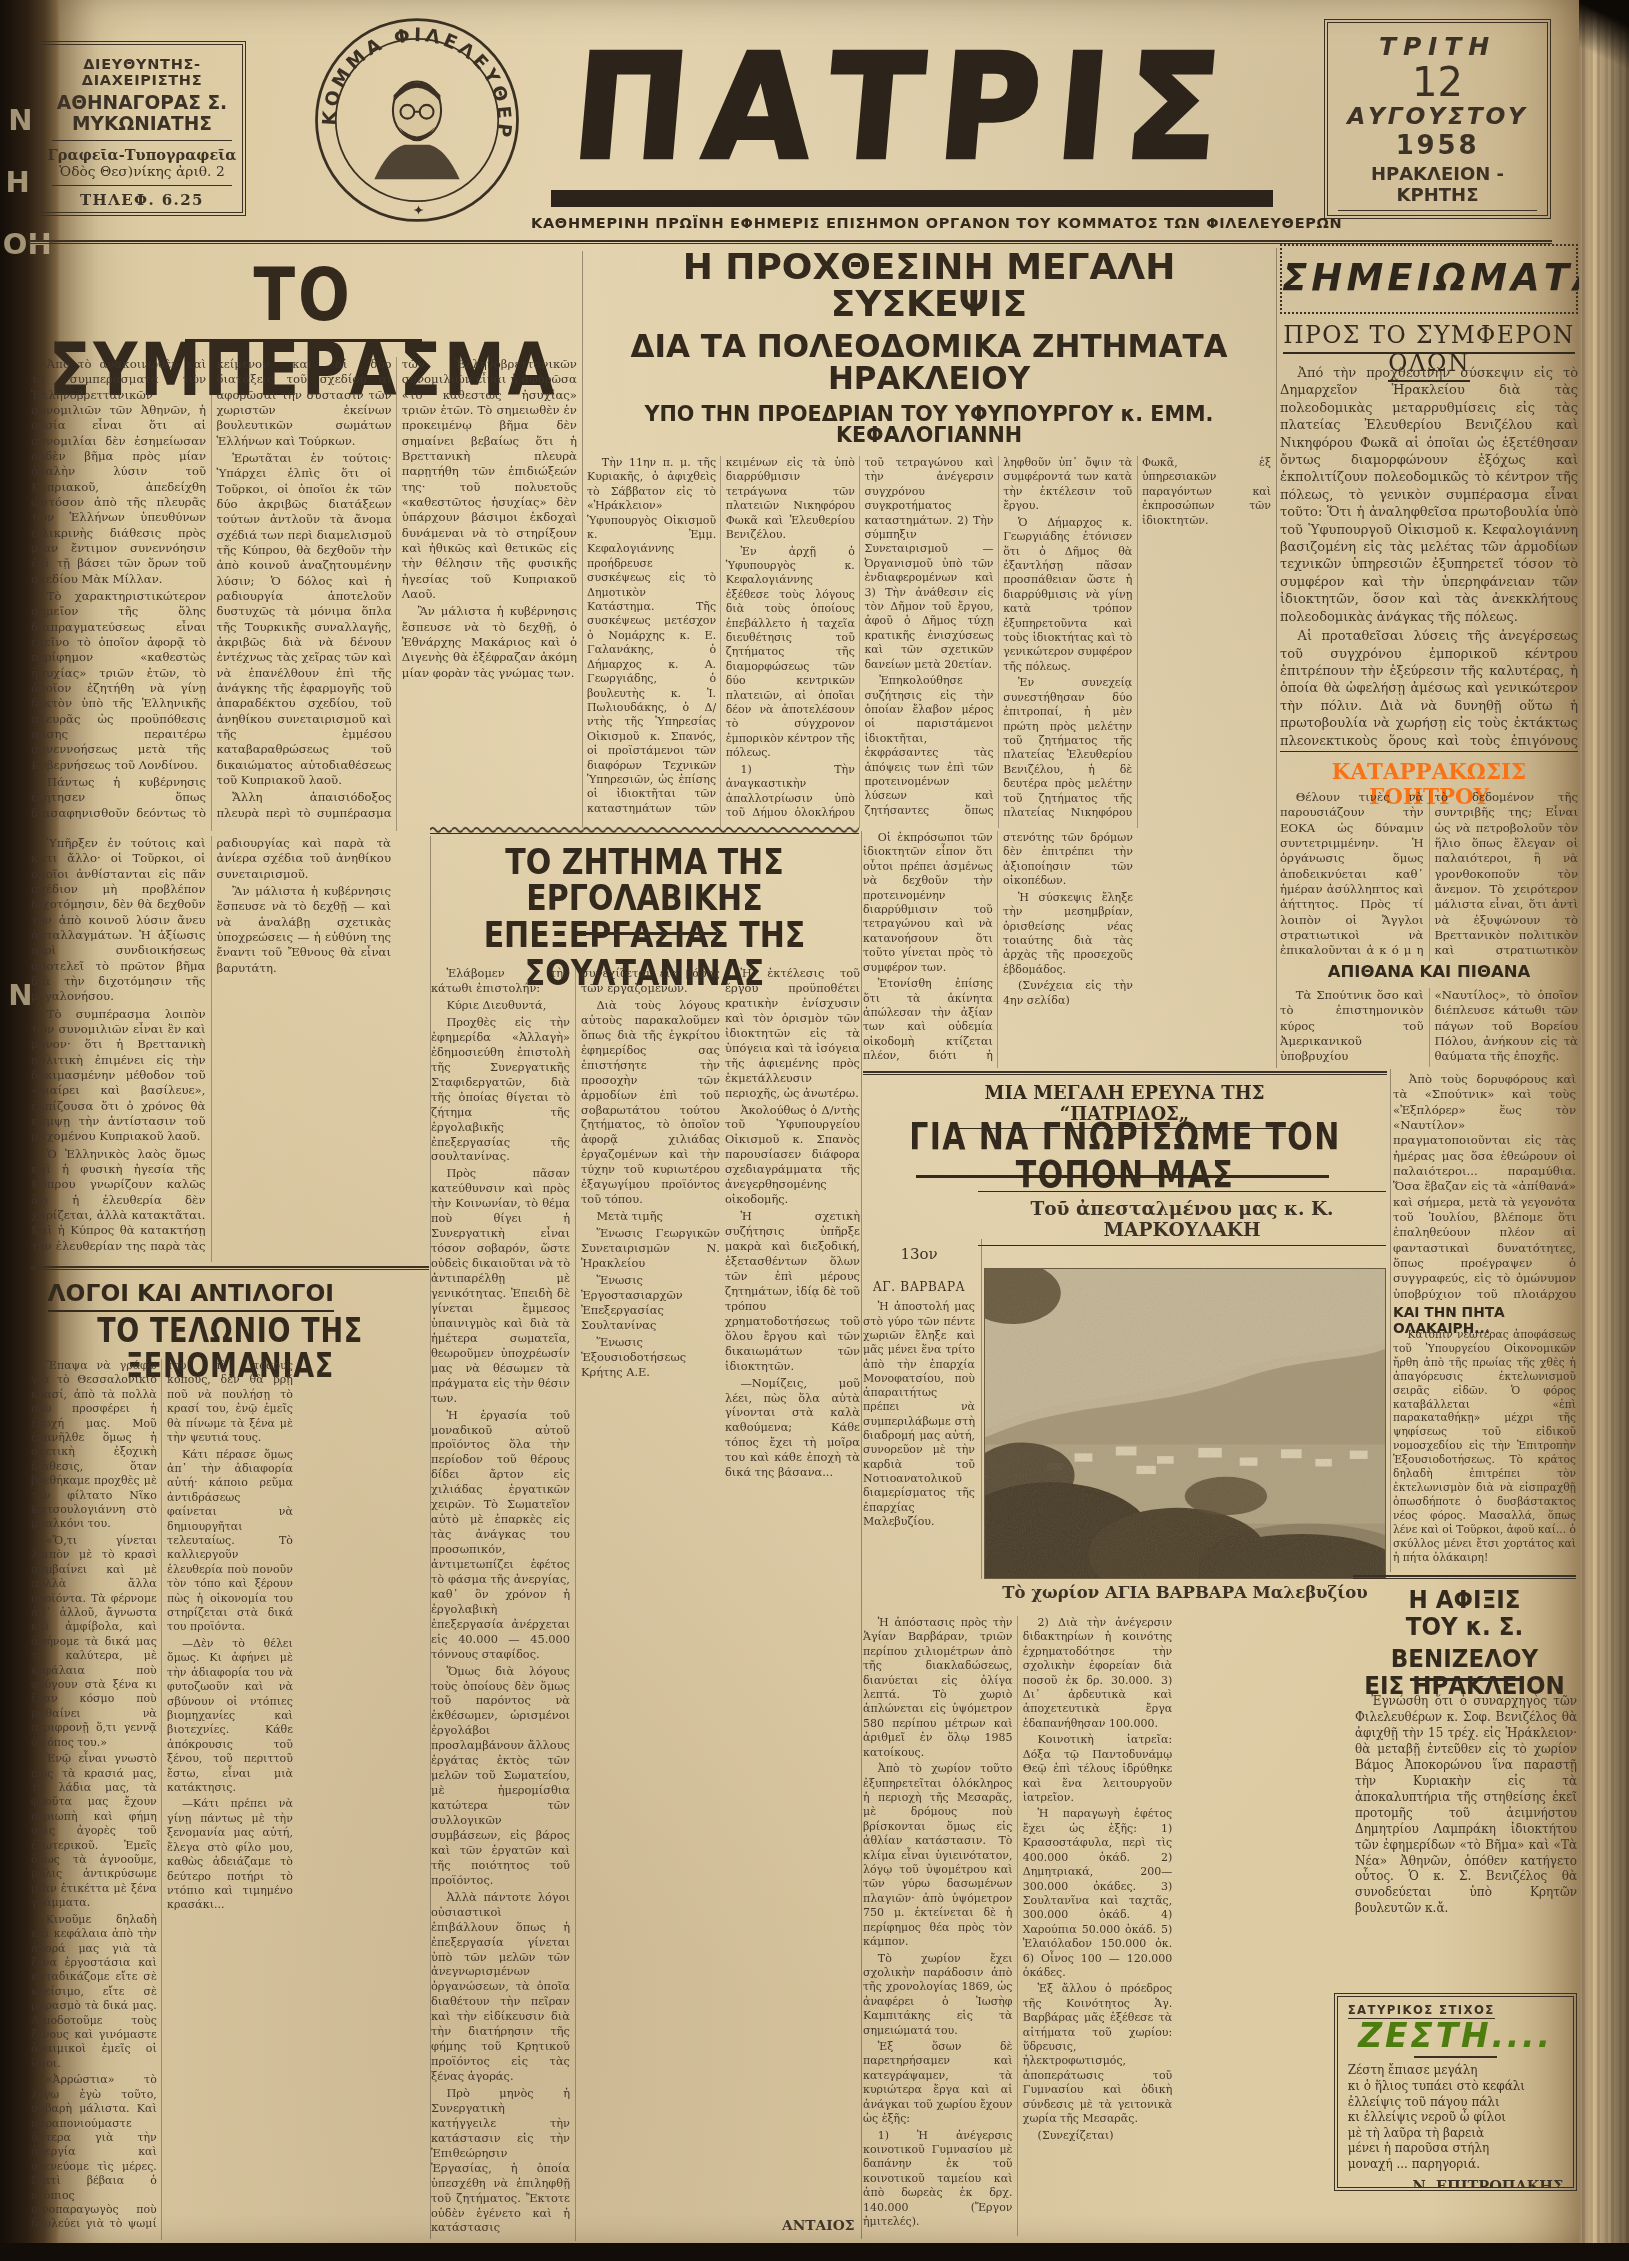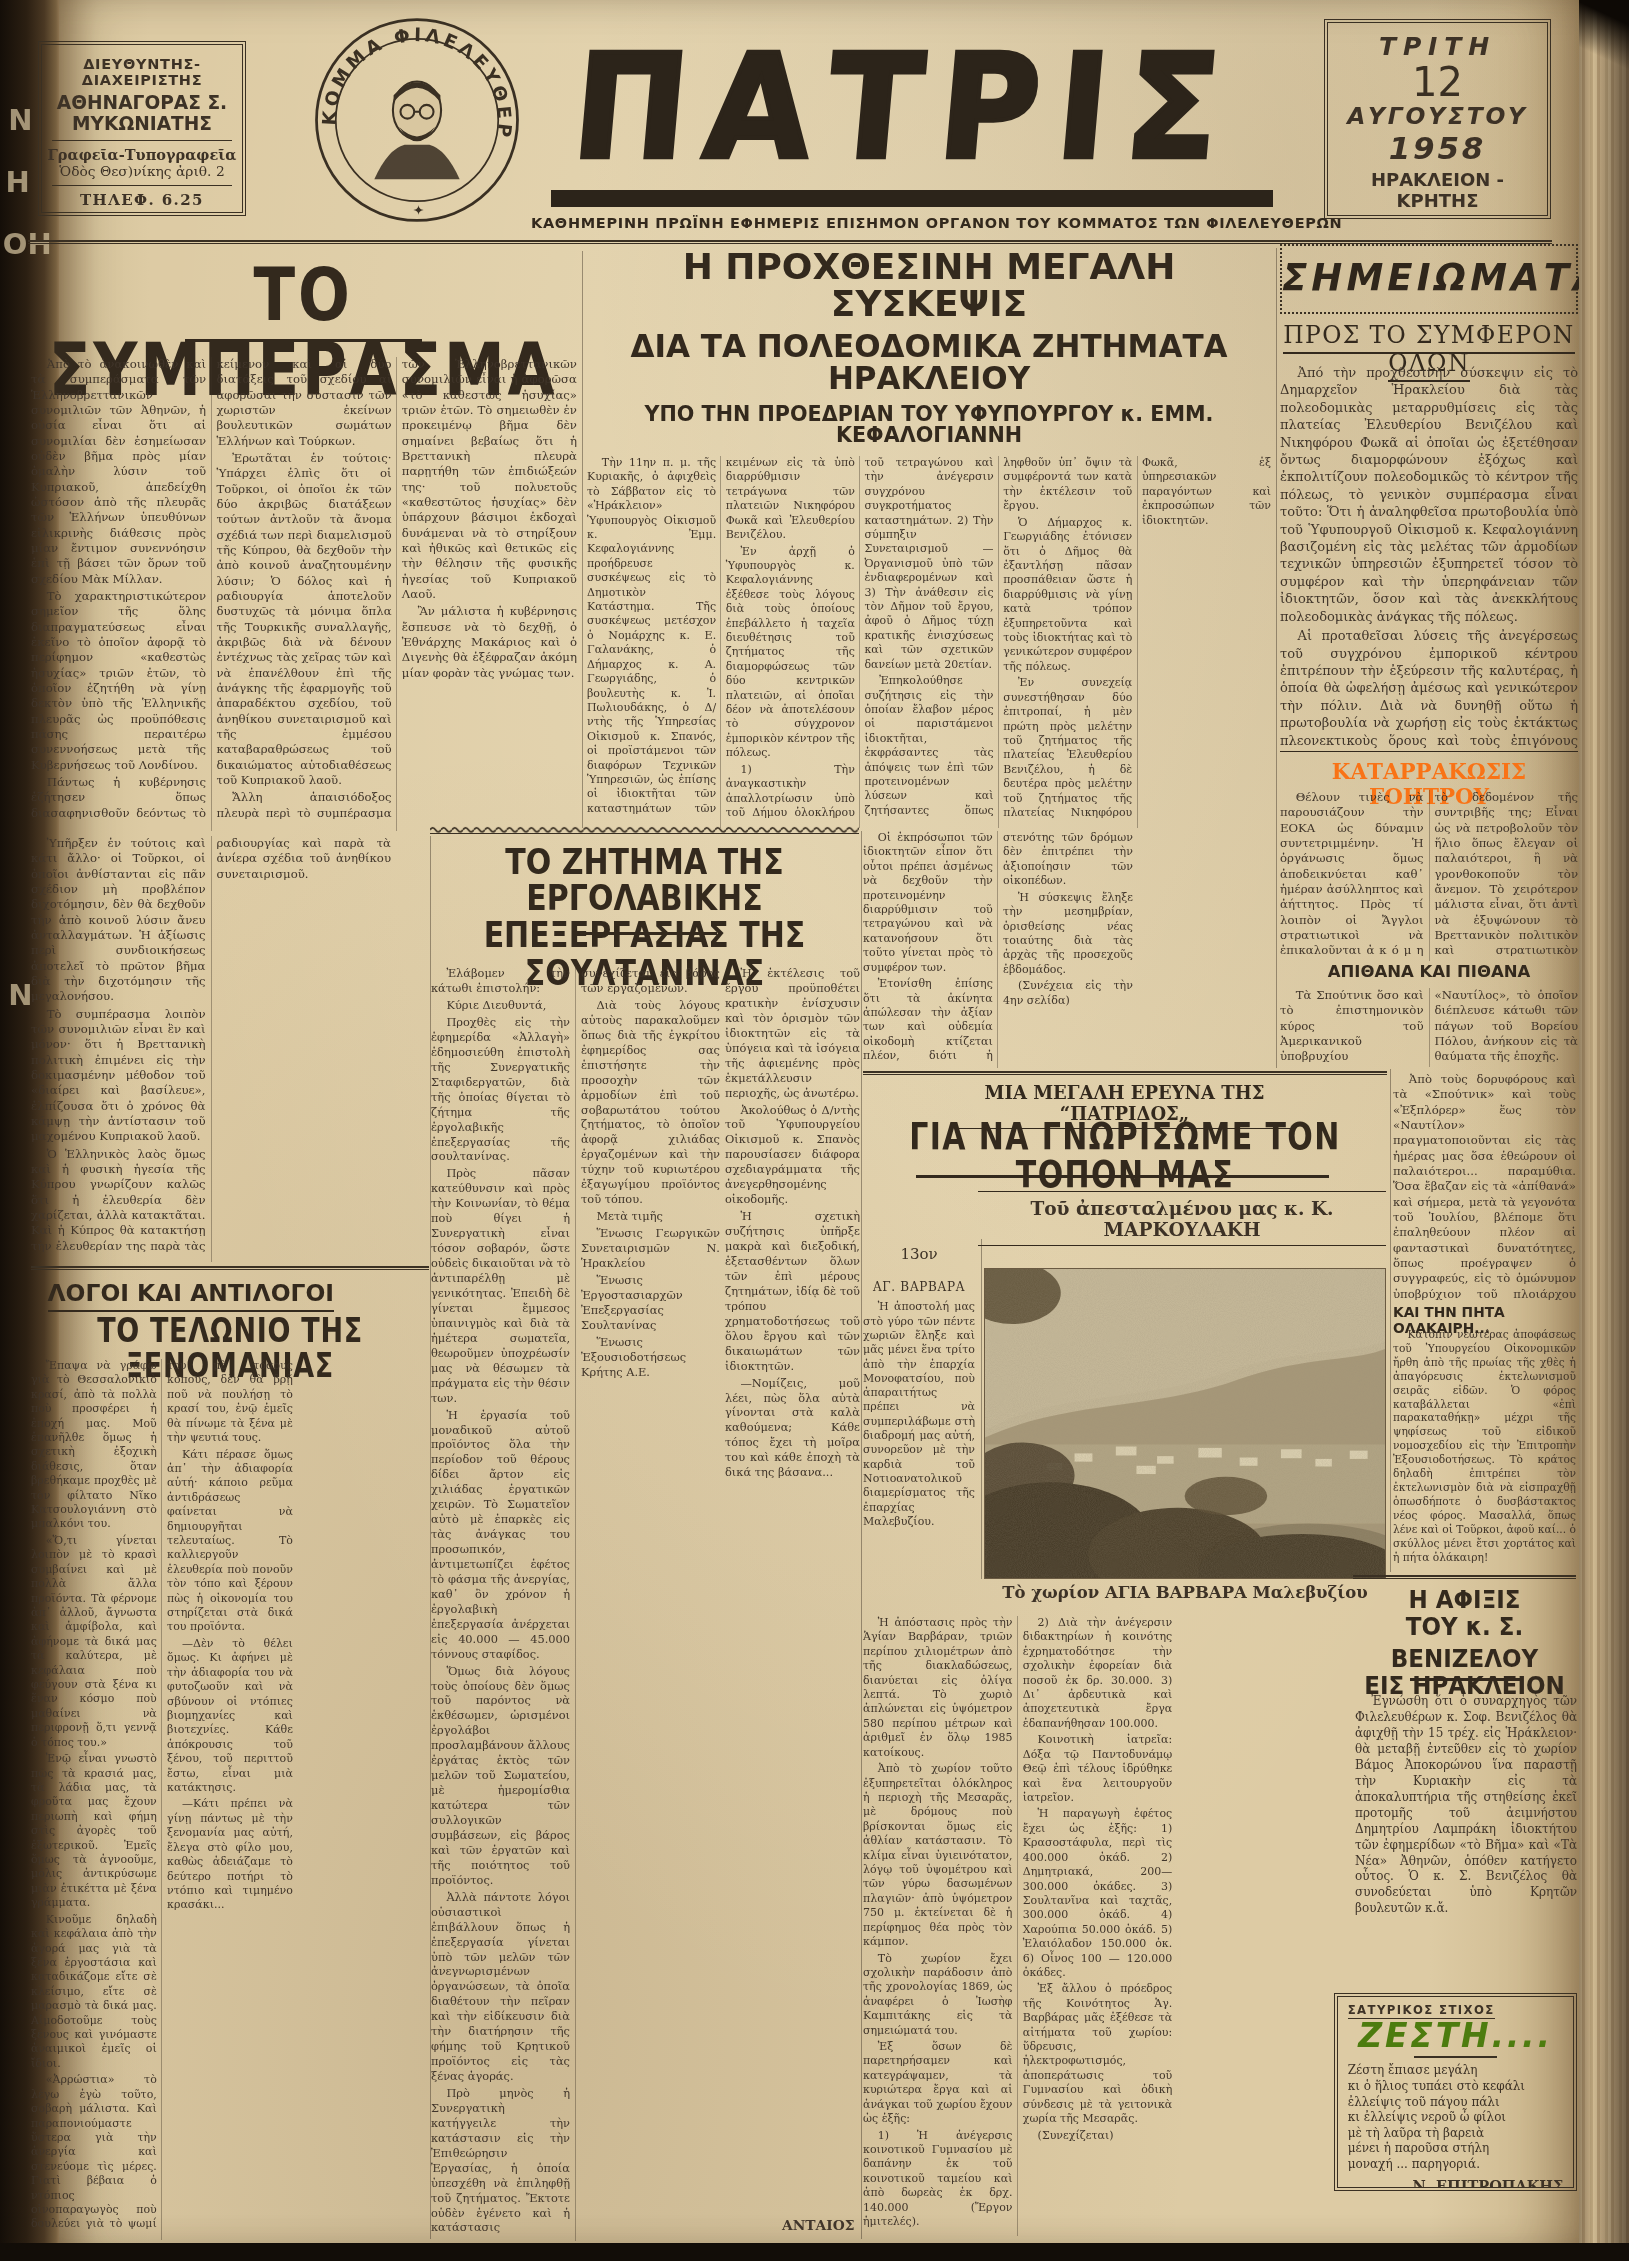--- a/index.html
+++ b/index.html
@@ -53,21 +53,21 @@
     font-family:"DejaVu Sans",sans-serif;font-weight:bold;color:#2720166;}
   .masthead span{display:inline-block;font-size:136px;line-height:1;color:#2c241a;
     letter-spacing:18px;transform:skewX(-5deg) scaleY(1.06);-webkit-text-stroke:4.1px #2c241a;}
   .mbar{left:551px;top:190px;width:722px;height:16.5px;background:#2c241a;}
   .tagline{left:531px;top:215px;width:750px;text-align:center;font-family:"DejaVu Sans",sans-serif;
     font-weight:bold;font-size:14.5px;letter-spacing:0.7px;color:#33291d;white-space:nowrap;}
   .datebox{left:1324px;top:19.3px;width:227px;height:200px;}
   .datebox .day{font-size:25px;font-weight:bold;font-style:italic;letter-spacing:6.9px;margin-top:8.3px;font-family:"DejaVu Sans",sans-serif;}
   .datebox .num{font-size:40px;line-height:1;margin-top:1.4px;font-family:"DejaVu Sans",sans-serif;color:#3a3023;}
   .datebox .mon{font-size:23.4px;font-weight:bold;font-style:italic;letter-spacing:2.8px;font-family:"DejaVu Sans",sans-serif;}
-  .datebox .yr{font-size:31px;font-weight:bold;font-style:italic;letter-spacing:2.8px;font-family:"DejaVu Sans",sans-serif;}
+  .datebox .yr{font-size:26px;font-weight:bold;letter-spacing:2.8px;font-family:"DejaVu Sans",sans-serif;}
   .datebox .pl{font-size:18px;font-weight:bold;margin-top:2.8px;font-family:"DejaVu Sans",sans-serif;}
 
   .toprule{left:27.6px;top:240px;width:1524px;}
 
   
   .edtitle{left:27.6px;top:256px;width:551px;font-size:61px;letter-spacing:2.8px;transform:scaleY(1.2);transform-origin:50% 0;}
   .edbar{left:185px;top:339px;width:237px;height:3.4px;background:#33291d;}
   .edtext{left:31px;top:357px;width:546px;height:474px;}
   .edtext2{left:31px;top:836px;width:360px;height:426px;}
 
@@ -215,20 +215,21 @@
       <p>Τὸ χαρακτηριστικώτερον σημεῖον τῆς ὅλης διαπραγματεύσεως εἶναι ἐκεῖνο τὸ ὁποῖον ἀφορᾷ τὸ περίφημον «καθεστὼς ἡσυχίας» τριῶν ἐτῶν, τὸ ὁποῖον ἐζητήθη νὰ γίνῃ δεκτὸν ὑπὸ τῆς Ἑλληνικῆς πλευρᾶς ὡς προϋπόθεσις πάσης περαιτέρω συνεννοήσεως μετὰ τῆς Κυβερνήσεως τοῦ Λονδίνου.</p>
       <p>Πάντως ἡ κυβέρνησις ἐζήτησεν ὅπως διασαφηνισθοῦν δεόντως τὸ κείμενον καὶ αἱ δύο διατάξεις τοῦ σχεδίου αἱ ἀφορῶσαι τὴν σύστασιν τῶν χωριστῶν ἐκείνων βουλευτικῶν σωμάτων Ἑλλήνων καὶ Τούρκων.</p>
       <p>Ἐρωτᾶται ἐν τούτοις· Ὑπάρχει ἐλπὶς ὅτι οἱ Τοῦρκοι, οἱ ὁποῖοι ἐκ τῶν δύο ἀκριβῶς διατάξεων τούτων ἀντλοῦν τὰ ἄνομα σχέδιά των περὶ διαμελισμοῦ τῆς Κύπρου, θὰ δεχθοῦν τὴν ἀπὸ κοινοῦ ἀναζητουμένην λύσιν; Ὁ δόλος καὶ ἡ ραδιουργία ἀποτελοῦν δυστυχῶς τὰ μόνιμα ὅπλα τῆς Τουρκικῆς συναλλαγῆς, ἀκριβῶς διὰ νὰ δένουν ἐντέχνως τὰς χεῖρας τῶν καὶ νὰ ἐπανέλθουν ἐπὶ τῆς ἀνάγκης τῆς ἐφαρμογῆς τοῦ ἀπαραδέκτου σχεδίου, τοῦ ἀνηθίκου συνεταιρισμοῦ καὶ τῆς ἐμμέσου καταβαραθρώσεως τοῦ δικαιώματος αὐτοδιαθέσεως τοῦ Κυπριακοῦ λαοῦ.</p>
       <p>Ἄλλη ἀπαισιόδοξος πλευρὰ περὶ τὸ συμπέρασμα τῶν Ἑλληνοβρεττανικῶν συνομιλιῶν εἶναι ἡ ἀφορῶσα «τὸ καθεστὼς ἡσυχίας» τριῶν ἐτῶν. Τὸ σημειωθὲν ἐν προκειμένῳ βῆμα δὲν σημαίνει βεβαίως ὅτι ἡ Βρεττανικὴ πλευρὰ παρῃτήθη τῶν ἐπιδιώξεών της· τοῦ πολυετοῦς «καθεστῶτος ἡσυχίας» δὲν ὑπάρχουν βάσιμοι ἐκδοχαὶ δυνάμεναι νὰ τὸ στηρίξουν καὶ ἠθικῶς καὶ θετικῶς εἰς τὴν θέλησιν τῆς φυσικῆς ἡγεσίας τοῦ Κυπριακοῦ Λαοῦ.</p>
       <p>Ἂν μάλιστα ἡ κυβέρνησις ἔσπευσε νὰ τὸ δεχθῇ, ὁ Ἐθνάρχης Μακάριος καὶ ὁ Διγενὴς θὰ ἐξέφραζαν ἀκόμη μίαν φορὰν τὰς γνώμας των.</p>
     </div>
   <div class="blk txt cols2 edtext2">
       <p>Ὑπῆρξεν ἐν τούτοις καὶ κάτι ἄλλο· οἱ Τοῦρκοι, οἱ ὁποῖοι ἀνθίστανται εἰς πᾶν σχέδιον μὴ προβλέπον διχοτόμησιν, δὲν θὰ δεχθοῦν τὴν ἀπὸ κοινοῦ λύσιν ἄνευ ἀνταλλαγμάτων. Ἡ ἀξίωσις περὶ συνδιοικήσεως ἀποτελεῖ τὸ πρῶτον βῆμα διὰ τὴν διχοτόμησιν τῆς μεγαλονήσου.</p>
       <p>Τὸ συμπέρασμα λοιπὸν τῶν συνομιλιῶν εἶναι ἓν καὶ μόνον· ὅτι ἡ Βρεττανικὴ πολιτικὴ ἐπιμένει εἰς τὴν δοκιμασμένην μέθοδον τοῦ «διαίρει καὶ βασίλευε», ἐλπίζουσα ὅτι ὁ χρόνος θὰ κάμψῃ τὴν ἀντίστασιν τοῦ μαχομένου Κυπριακοῦ λαοῦ.</p>
       <p>Ὁ Ἑλληνικὸς λαὸς ὅμως καὶ ἡ φυσικὴ ἡγεσία τῆς Κύπρου γνωρίζουν καλῶς ὅτι ἡ ἐλευθερία δὲν χαρίζεται, ἀλλὰ κατακτᾶται. Καὶ ἡ Κύπρος θὰ κατακτήσῃ τὴν ἐλευθερίαν της παρὰ τὰς ραδιουργίας καὶ παρὰ τὰ ἀνίερα σχέδια τοῦ ἀνηθίκου συνεταιρισμοῦ.</p>
+      <p>Ἂν μάλιστα ἡ κυβέρνησις ἔσπευσε νὰ τὸ δεχθῇ — καὶ νὰ ἀναλάβῃ σχετικὰς ὑποχρεώσεις — ἡ εὐθύνη της ἔναντι τοῦ Ἔθνους θὰ εἶναι βαρυτάτη.</p>
     </div>
 
   <div class="blk rule2 lgrule"></div>
   <div class="blk sans lgkick"><u>ΛΟΓΟΙ ΚΑΙ ΑΝΤΙΛΟΓΟΙ</u></div>
   <div class="blk hl sans lgtitle">ΤΟ ΤΕΛΩΝΙΟ ΤΗΣ ΞΕΝΟΜΑΝΙΑΣ</div>
   <div class="blk txt cols3 lgtext">
       <p>Ἔπαψα νὰ γράφω γιὰ τὸ Θεσσαλονικιὸ κρασί, ἀπὸ τὰ πολλὰ ποὺ προσφέρει ἡ ἐποχή μας. Μοῦ ἐπανῆλθε ὅμως ἡ σχετικὴ ἐξοχικὴ διάθεσις, ὅταν βρεθήκαμε προχθὲς μὲ τὸν φίλτατο Νῖκο Κατσουλογιάννη στὸ μπαλκόνι του.</p>
       <p>«Ὅ,τι γίνεται λοιπὸν μὲ τὸ κρασὶ συμβαίνει καὶ μὲ πολλὰ ἄλλα προϊόντα. Τὰ φέρνομε ἀπ᾽ ἀλλοῦ, ἄγνωστα καὶ ἀμφίβολα, καὶ ἀφήνομε τὰ δικά μας τὰ καλύτερα, μὲ κεφάλαια ποὺ φεύγουν στὰ ξένα κι ἕναν κόσμο ποὺ μαθαίνει νὰ περιφρονῇ ὅ,τι γεννᾷ ὁ τόπος του.»</p>
       <p>Ἐνῷ εἶναι γνωστὸ πὼς τὰ κρασιά μας, τὰ λάδια μας, τὰ φροῦτα μας ἔχουν περιωπὴ καὶ φήμη στὶς ἀγορὲς τοῦ ἐξωτερικοῦ. Ἐμεῖς ὅμως τὰ ἀγνοοῦμε, μόλις ἀντικρύσωμε μιὰν ἐτικέττα μὲ ξένα γράμματα.</p>
       <p>Κινοῦμε δηλαδὴ καὶ κεφάλαια ἀπὸ τὴν ἀγορά μας γιὰ τὰ ξένα ἐργοστάσια καὶ καταδικάζομε εἴτε σὲ κλείσιμο, εἴτε σὲ μαρασμὸ τὰ δικά μας. Αἱμοδοτοῦμε τοὺς ξένους καὶ γινόμαστε ἀναιμικοὶ ἐμεῖς οἱ ἴδιοι.</p>

